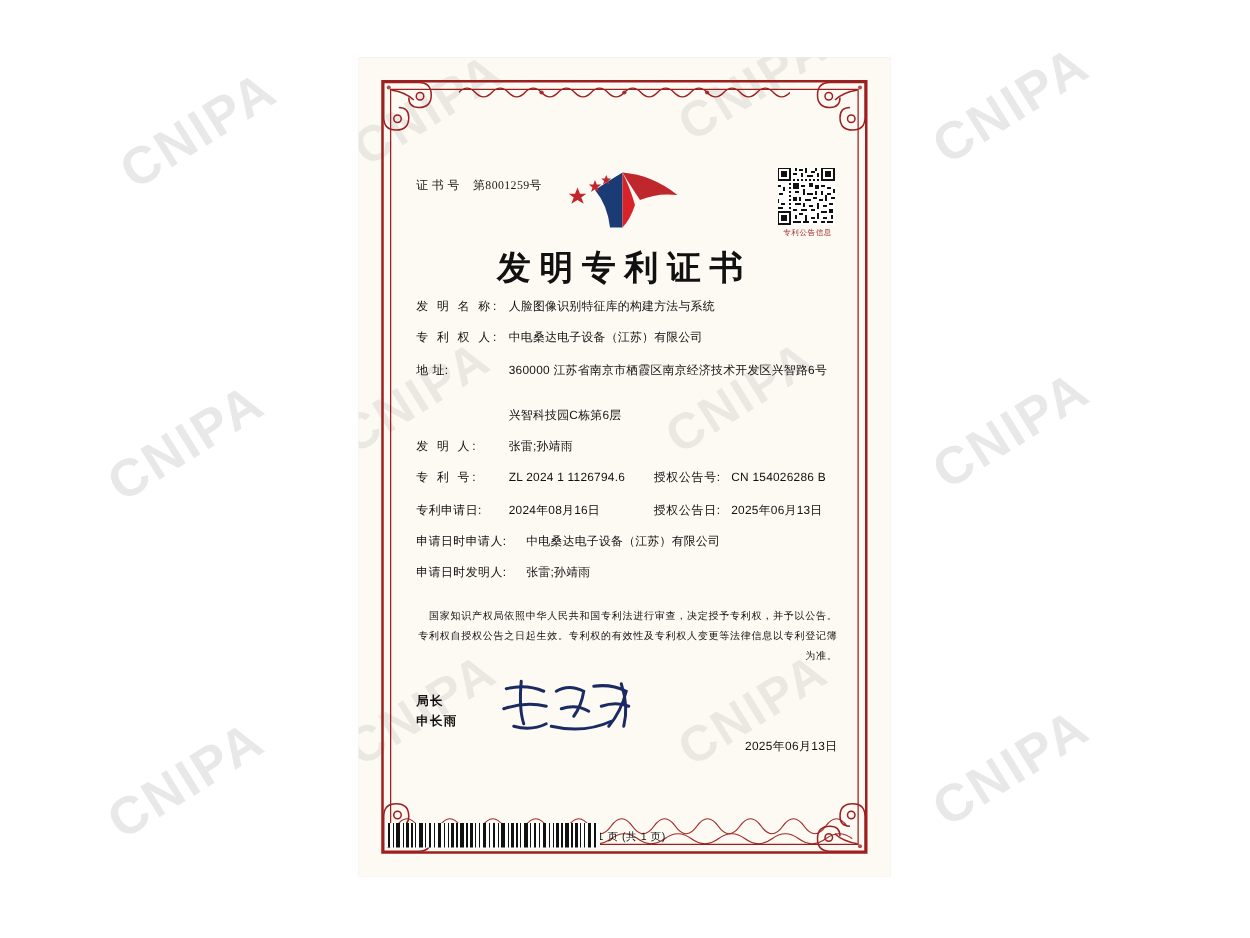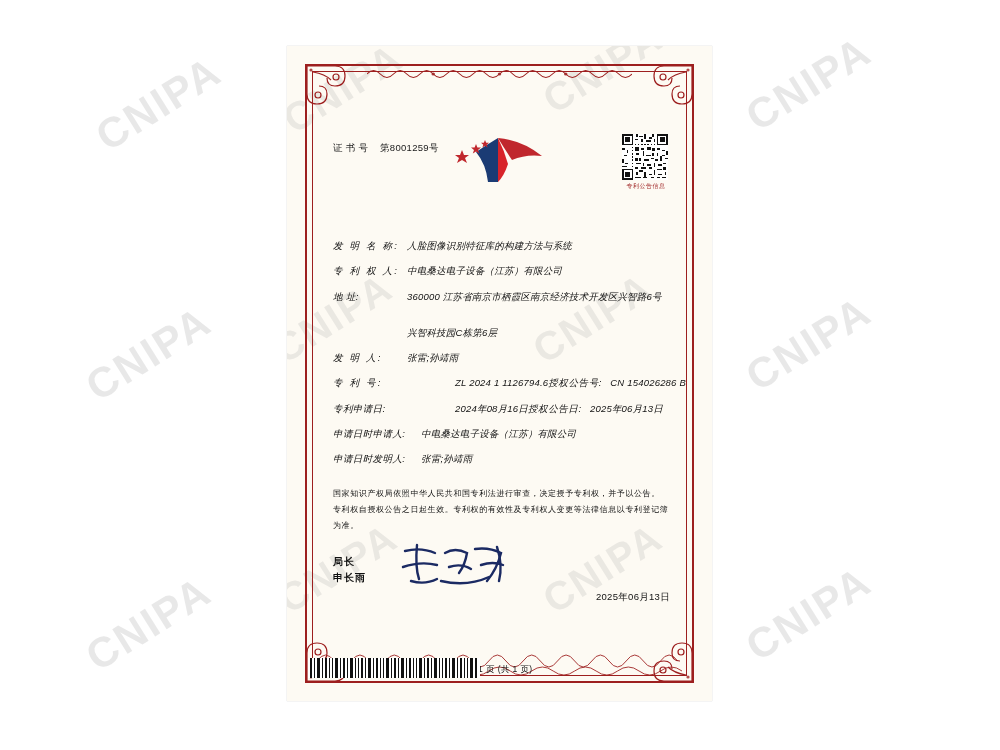--- a/index.html
+++ b/index.html
@@ -98,21 +98,21 @@
   .band.top { top: 20px; }
   .band.bottom { bottom: 20px; height: 40px; left: 30px; right: 30px;}
 
   
   .cert-no {
     position: absolute;
     left: 46px; top: 96px;
     font-size: 9.5px;
     color: #1a1a1a;
     letter-spacing: 0.3px;
-    font-family: Liberation Sans, sans-serif;
+    font-family: Liberation Serif, serif;
     text-align: center;
   }
 
   .logo {
     position: absolute;
     left: 50%;
     top: 88px;
     transform: translateX(-50%);
     width: 96px; height: 52px;
   }
@@ -150,21 +150,20 @@
 
   
   .fields {
     position: absolute;
     left: 46px;
     top: 193px;
     width: 340px;
     font-size: 9.5px;
     color: #111;
     line-height: 1.5;
-    font-style: italic;
   }
   .row {
     display: flex;
     align-items: flex-start;
     margin-bottom: 11px;
   }
   .row.tight { margin-bottom: 4px; }
   .lbl {
     width: 74px;
     flex: 0 0 74px;
@@ -182,42 +181,42 @@
     margin-bottom: 11px;
     margin-top: 22px;
   }
 
   
   .row2 {
     display: flex;
     align-items: flex-start;
     margin-bottom: 11px;
   }
-  .col-a { display: flex; flex: 0 0 190px; gap: 48px; }
+  .col-a { display: flex; flex: 0 0 190px; }
   .col-b { display: flex; flex: 1 1 auto; }
   .lbl2 {
     flex: 0 0 74px;
     letter-spacing: 2.2px;
     white-space: nowrap;
   }
   .lbl2.wide { letter-spacing: 0.4px; }
   .lbl3 {
     flex: 0 0 62px;
     letter-spacing: 0.6px;
     white-space: nowrap;
   }
   .val2 { letter-spacing: 0.2px; white-space: nowrap; }
 
   
   .legal {
     position: absolute;
     left: 46px;
     right: 42px;
     top: 440px;
-    text-align: left;
+    text-align: right;
     font-size: 8px;
     line-height: 2.0;
     color: #111;
     letter-spacing: 0.6px;
     font-family: Liberation Mono, monospace;
   }
 
   
   .director {
     position: absolute;
@@ -420,20 +419,21 @@
           <path d="M9 18h3v1h-3zM13 18h1v2h-1zM16 19h2v1h-2zM20 18h1v3h-1zM23 19h2v1h-2zM26 18h2v1h-2z"></path>
           <path d="M8 21h2v1h-2zM12 21h3v1h-3zM17 21h2v1h-2zM22 22h3v1h-3zM26 21h2v2h-2z"></path>
           <path d="M9 24h1v2h-1zM11 23h2v1h-2zM14 24h1v3h-1zM17 25h2v1h-2zM20 23h1v3h-1zM23 25h2v1h-2zM27 24h1v2h-1z"></path>
           <path d="M8 27h4v1h-4zM13 27h3v1h-3zM18 27h2v1h-2zM22 27h2v1h-2zM25 27h3v1h-3z"></path>
           <path d="M22 12h1v2h-1zM25 13h2v1h-2zM28 11h1v2h-1z"></path>
         </g>
       </svg>
       <div class="qr-caption">专利公告信息</div>
     </div>
 
+    <div class="title">发明专利证书</div>
 
     <div class="fields">
 
       <div class="row">
         <div class="lbl">发 明 名 称:</div>
         <div class="val">人脸图像识别特征库的构建方法与系统</div>
       </div>
 
       <div class="row">
         <div class="lbl">专 利 权 人:</div>

